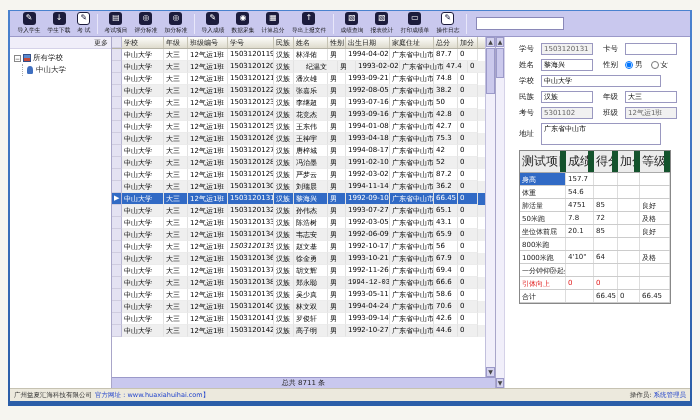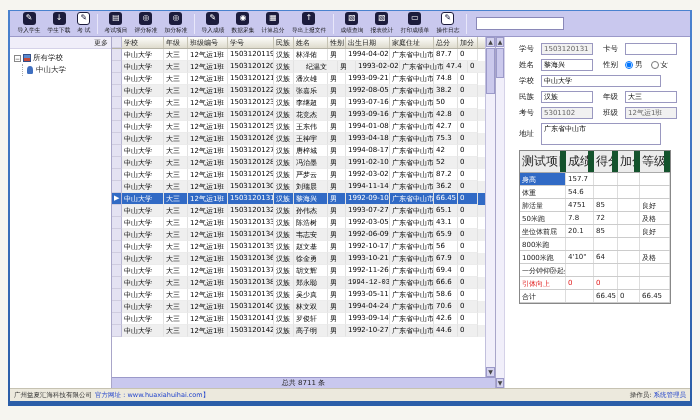--- a/index.html
+++ b/index.html
@@ -441,21 +441,21 @@
                 <div class="g-cell" style="width: 44px;">1992-06-09</div>
                 <div class="g-cell" style="width: 44px;">广东省中山市</div>
                 <div class="g-cell" style="width: 24px;">65.9</div>
                 <div class="g-cell" style="width: 20px;">0</div>
               </div>
               <div class="g-row">
                 <div class="g-cell g-ind" style="width: 10px;"></div>
                 <div class="g-cell" style="width: 42px;">中山大学</div>
                 <div class="g-cell" style="width: 24px;">大三</div>
                 <div class="g-cell" style="width: 40px;">12气运1班</div>
-                <div class="g-cell" style="width: 46px;">1503120135</div>
+                <div class="g-cell" style="width: 46px; font-style: italic;">1503120135</div>
                 <div class="g-cell" style="width: 20px;">汉族</div>
                 <div class="g-cell" style="width: 34px;">赵文基</div>
                 <div class="g-cell" style="width: 18px;">男</div>
                 <div class="g-cell" style="width: 44px;">1992-10-17</div>
                 <div class="g-cell" style="width: 44px;">广东省中山市</div>
                 <div class="g-cell" style="width: 24px;">56</div>
                 <div class="g-cell" style="width: 20px;">0</div>
               </div>
               <div class="g-row alt">
                 <div class="g-cell g-ind" style="width: 10px;"></div>

